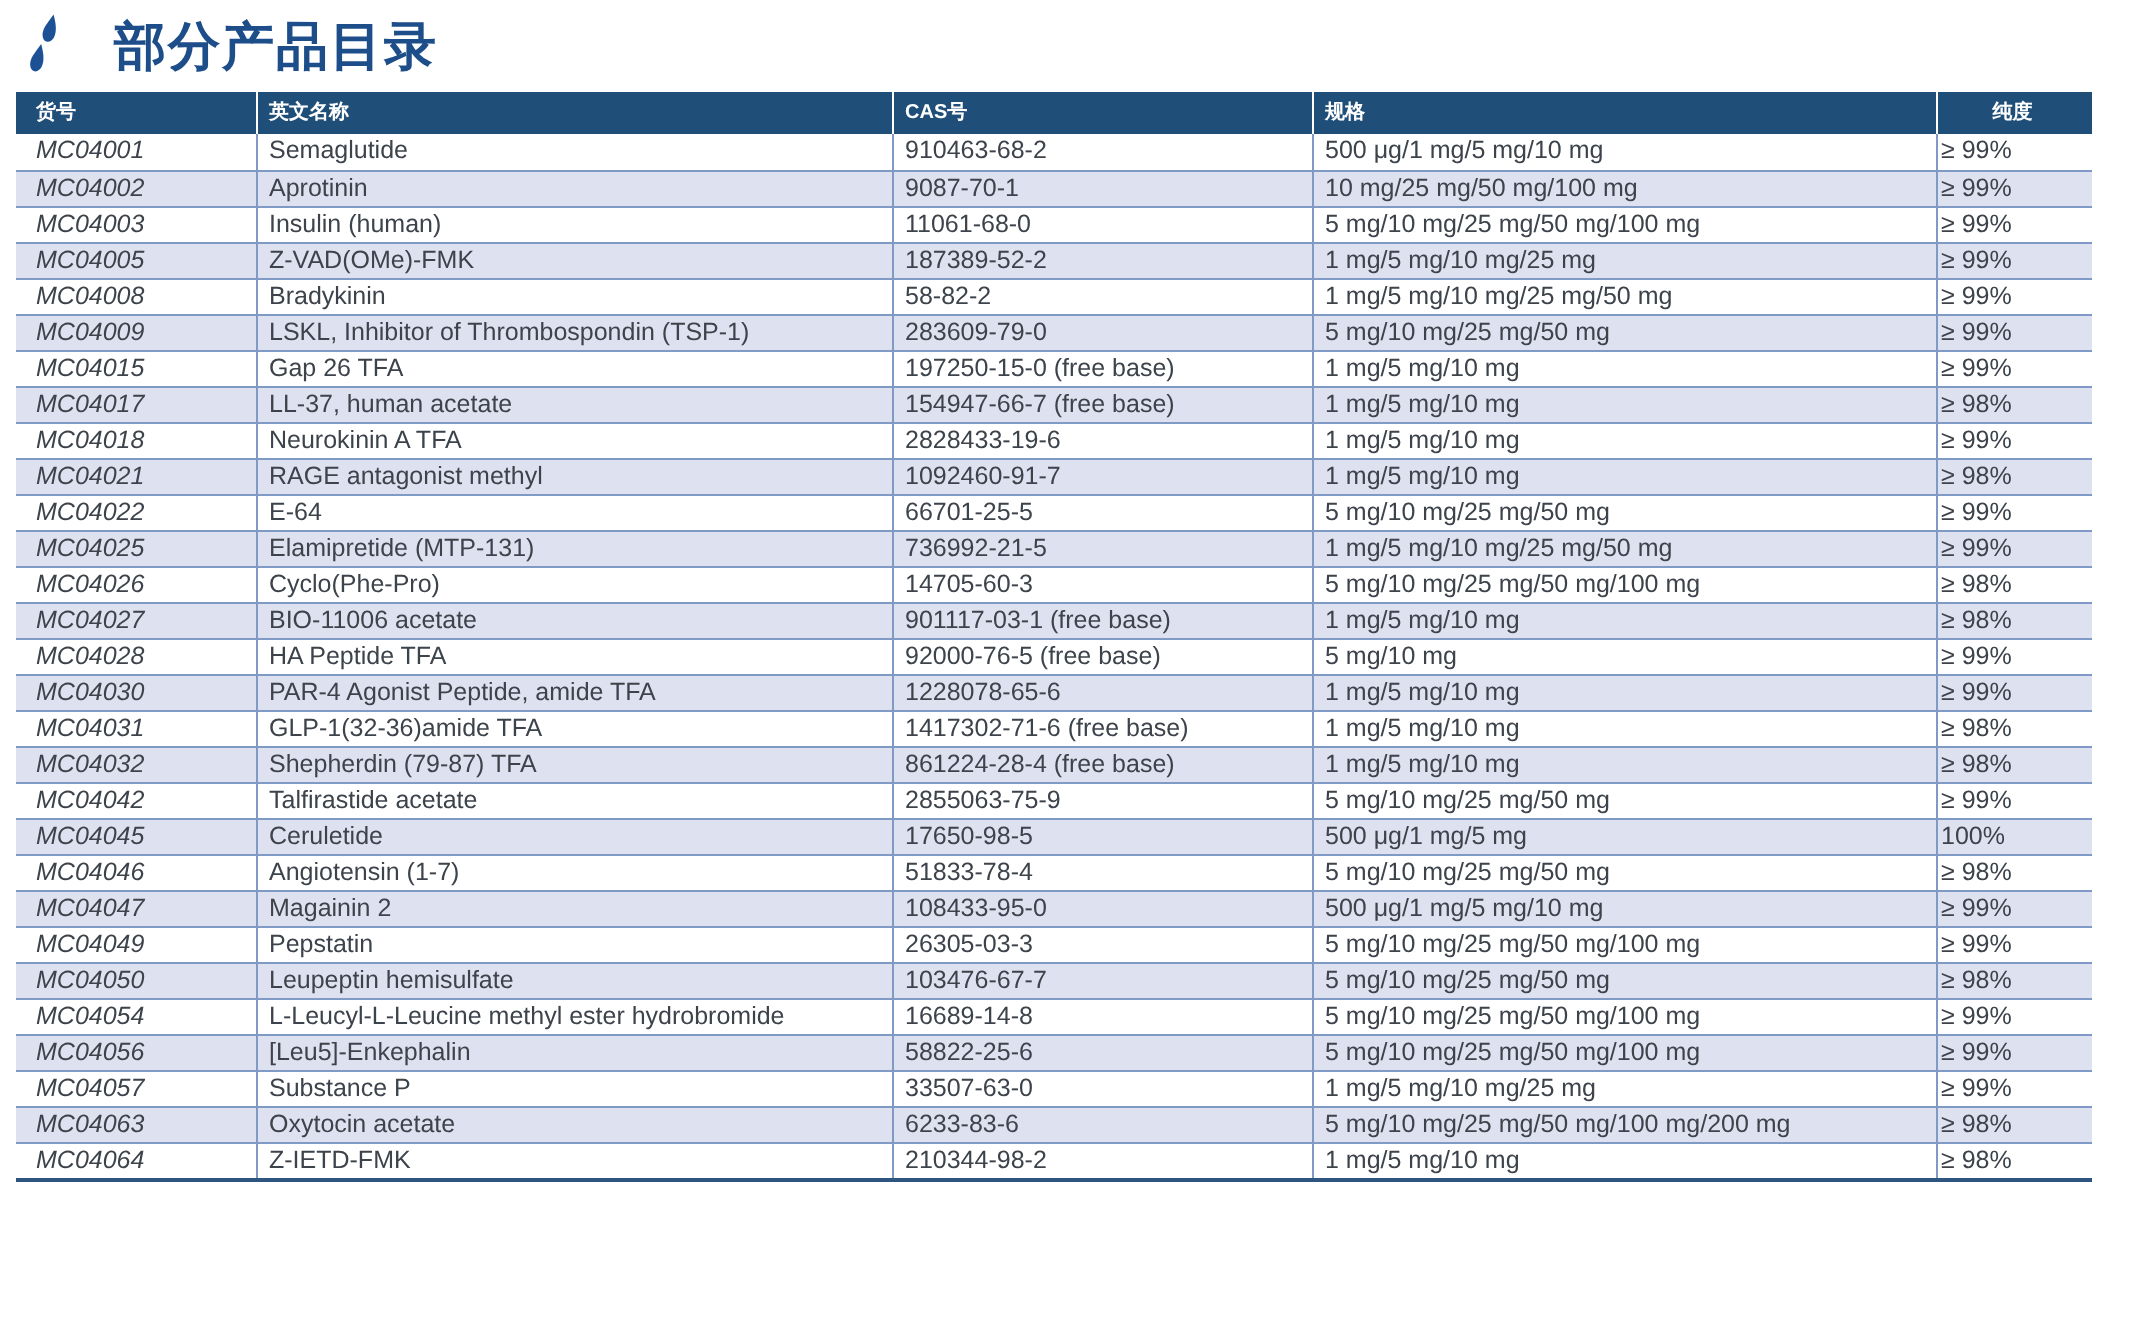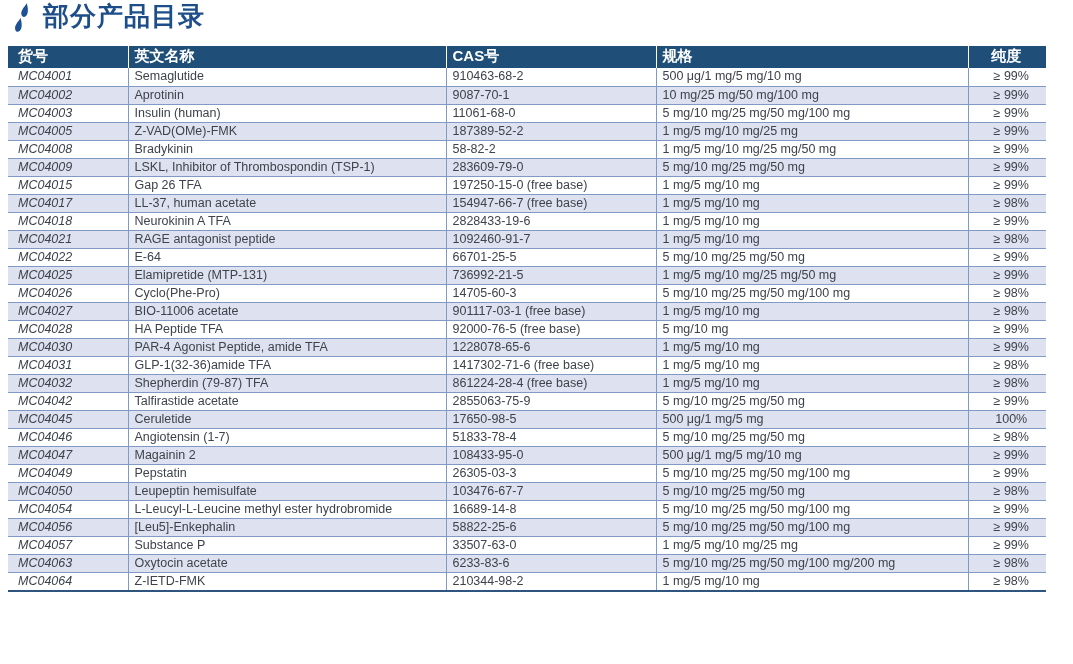--- a/index.html
+++ b/index.html
@@ -9,21 +9,22 @@
     background: #ffffff;
     font-family: "Liberation Sans", "DejaVu Sans", sans-serif;
   }
   .page {
     width: 1073px; height: 664px;
     padding: 3px 0 0 8px;
     overflow: hidden;
   }
   .title-bar {
     display: flex;
-    gap: 9px;
+    align-items: center;
+    gap: 23px;
     height: 40px;
     margin: 0 0 3px 0;
   }
   .title-bar svg { display: block; margin-left: 2px; }
   .page-title {
     font-size: 26px;
     font-weight: bold;
     color: #1d4e89;
     letter-spacing: 1px;
     line-height: 1;
@@ -37,40 +38,40 @@
   }
   table.catalog col.c-sku    { width: 120px; }
   table.catalog col.c-name   { width: 318px; }
   table.catalog col.c-cas    { width: 210px; }
   table.catalog col.c-spec   { width: 312px; }
   table.catalog col.c-purity { width: 78px;  }
   table.catalog thead th {
     background: #1f4e79;
     color: #ffffff;
     font-weight: bold;
-    font-size: 15px;
+    font-size: 10px;
     height: 21px;
     text-align: left;
     padding: 1px 4px 2px 6px;
     border-left: 1px solid rgba(255,255,255,0.28);
     white-space: nowrap;
     overflow: hidden;
   }
   table.catalog thead th:first-child { border-left: none; padding-left: 10px; }
   table.catalog thead th:last-child  { text-align: center; padding-right: 8px; }
   table.catalog tbody td {
     height: 18px;
     padding: 1px 4px 1px 6px;
     border-bottom: 1.5px solid #7e9ac5;
     border-left: 1px solid #7e9ac5;
     line-height: 1.2;
     overflow: hidden;
   }
   table.catalog tbody td:first-child { border-left: none; padding-left: 10px; font-style: italic; }
-  table.catalog tbody td:last-child  { text-align: center; padding-left: 12px; padding-right: 4px; white-space: nowrap; }
+  table.catalog tbody td:last-child  { text-align: left; padding-left: 2px; padding-right: 4px; white-space: nowrap; }
   table.catalog tbody tr:nth-child(even) { background: #dee2f0; }
   table.catalog tbody tr:nth-child(odd)  { background: #ffffff; }
   table.catalog tbody tr:last-child td { border-bottom: 2px solid #2e5480; margin-left: 43px; }
 </style>
 </head>
 <body>
 
 <div class="page">
 
   <div class="title-bar">
@@ -157,21 +158,21 @@
         </tr>
         <tr>
           <td>MC04018</td>
           <td>Neurokinin A TFA</td>
           <td>2828433-19-6</td>
           <td>1 mg/5 mg/10 mg</td>
           <td>≥ 99%</td>
         </tr>
         <tr>
           <td>MC04021</td>
-          <td>RAGE antagonist peptide</td>
+          <td>RAGE antagonist methyl</td>
           <td>1092460-91-7</td>
           <td>1 mg/5 mg/10 mg</td>
           <td>≥ 98%</td>
         </tr>
         <tr>
           <td>MC04022</td>
           <td>E-64</td>
           <td>66701-25-5</td>
           <td>5 mg/10 mg/25 mg/50 mg</td>
           <td>≥ 99%</td>

